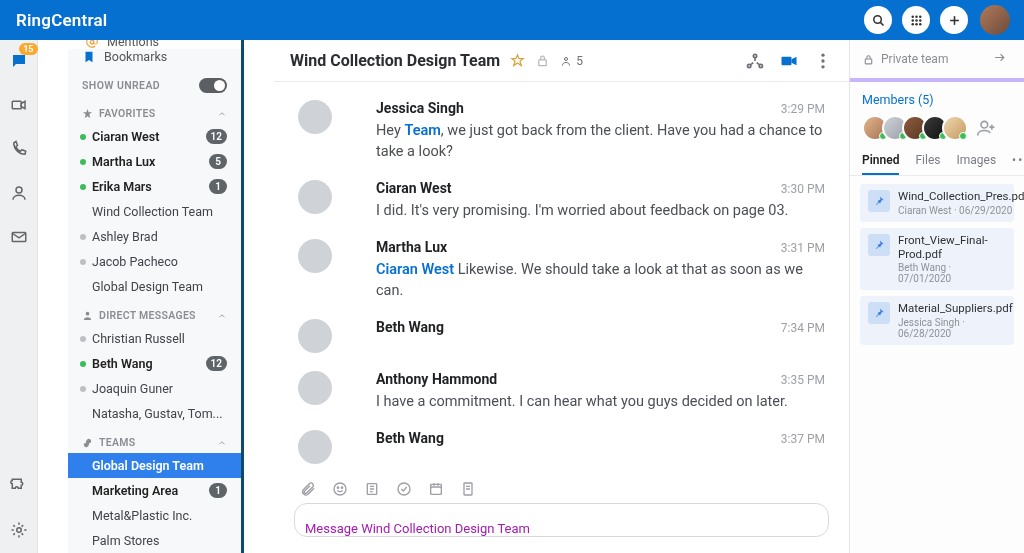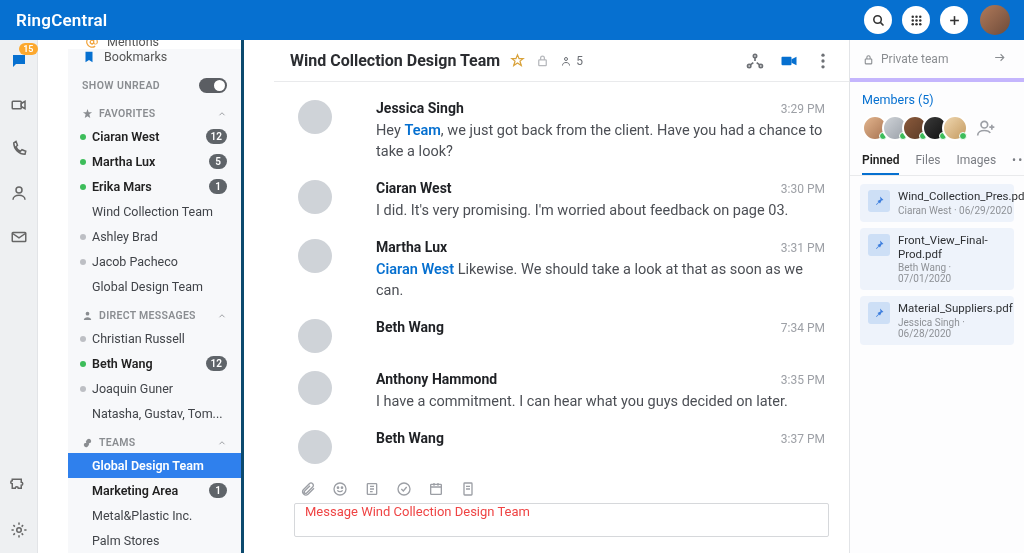--- a/index.html
+++ b/index.html
@@ -56,21 +56,21 @@
   .msg .avatar{width:34px;height:34px;border-radius:50%;margin-right:12px;flex-shrink:0;background:#cfd3d8;}
   .msg-body{flex:1;min-width:0;margin-left:32px;}
   .msg-top{display:flex;align-items:baseline;}
   .msg-name{font-weight:700;font-size:14px;color:#1f2125;}
   .msg-time{margin-left:auto;font-size:12px;color:#9da0a6;}
   .msg-text{font-size:14.5px;color:#4c4f55;margin-top:4px;line-height:1.45;}
   .mention{color:#0670d0;font-weight:600;}
   .composer-wrap{padding:6px 20px 16px;}
   .composer-tools{display:flex;gap:16px;padding:0 6px 6px;color:#9c9fa5;}
   .composer-tools .ct{width:16px;height:16px;cursor:pointer;display:flex;align-items:center;justify-content:center;}
-  .composer{border:1px solid #d6d8db;border-radius:2px;height:34px;display:flex;align-items:flex-start;padding:0 10px;color:#ef4444;font-size:13px;}
+  .composer{border:1px solid #d6d8db;border-radius:13px;height:34px;display:flex;align-items:flex-end;padding:0 10px;color:#a21caf;font-size:13px;}
   
   .rpanel{width:174px;min-width:174px;background:#fdfdfe;display:flex;flex-direction:column;}
   .rpanel-top{display:flex;align-items:center;height:42px;padding:0 12px;border-bottom:4px solid #c4b5fd;color:#8a8d91;font-size:12px;}
   .rpanel-top svg{width:13px;height:13px;margin-right:6px;}
   .rpanel-top .collapse{margin-left:auto;cursor:pointer;}
   .rpanel-members{padding:10px 12px 6px;}
   .rpanel-members .lbl{color:#0670d0;font-size:12.5px;margin-bottom:8px;}
   .avatars-row{display:flex;align-items:center;gap:-4px;}
   .mini-av{width:26px;height:26px;border-radius:50%;background:#d4d7db;border:2px solid #fff;margin-left:-6px;position:relative;}
   .mini-av:first-child{margin-left:0;}

